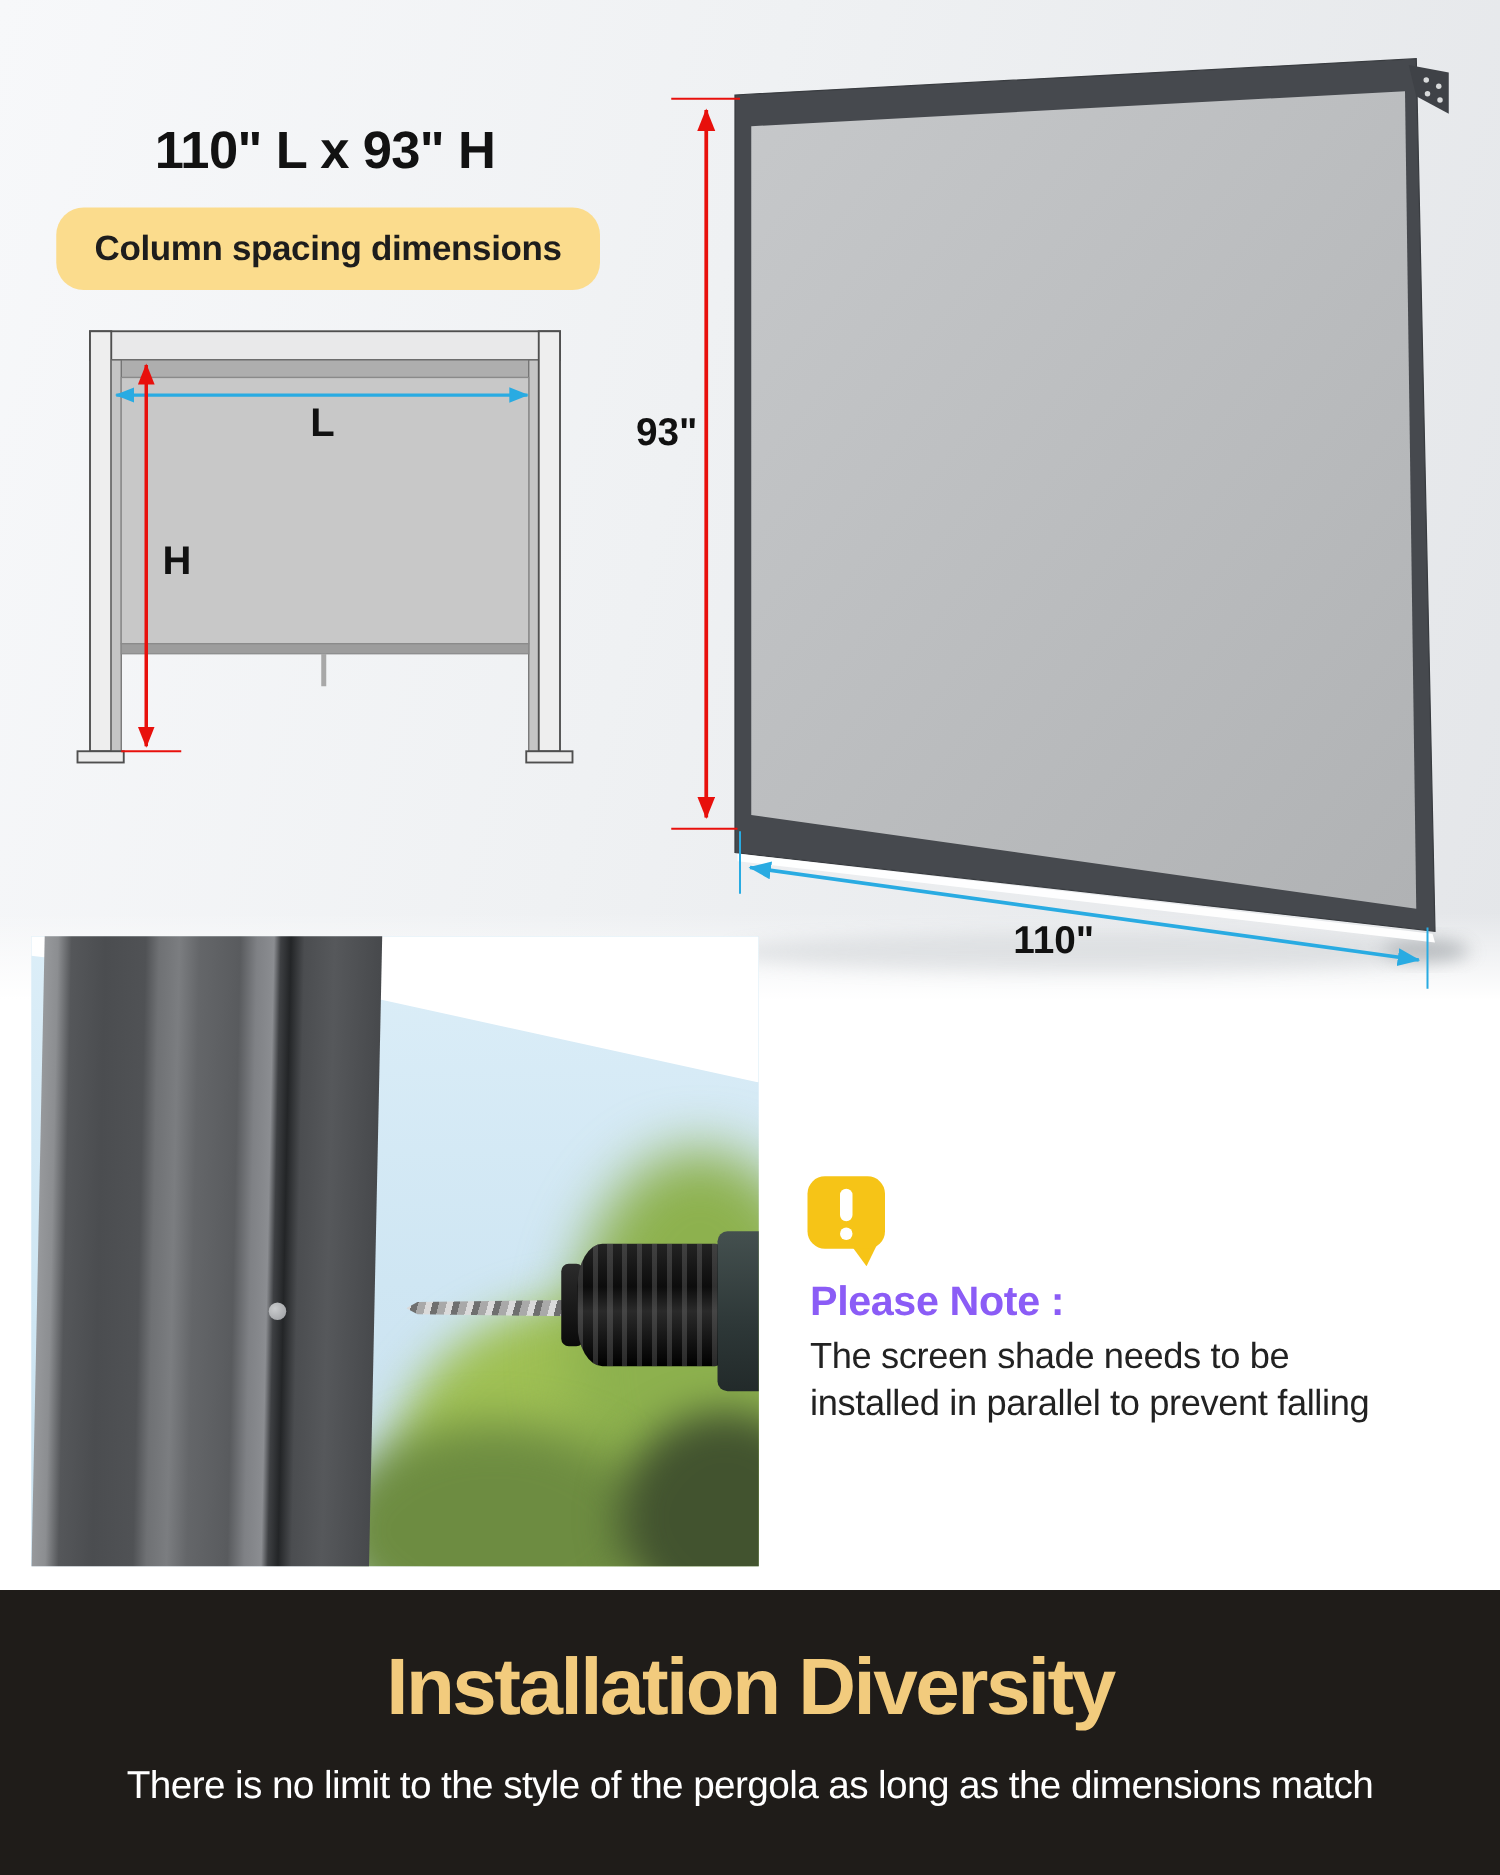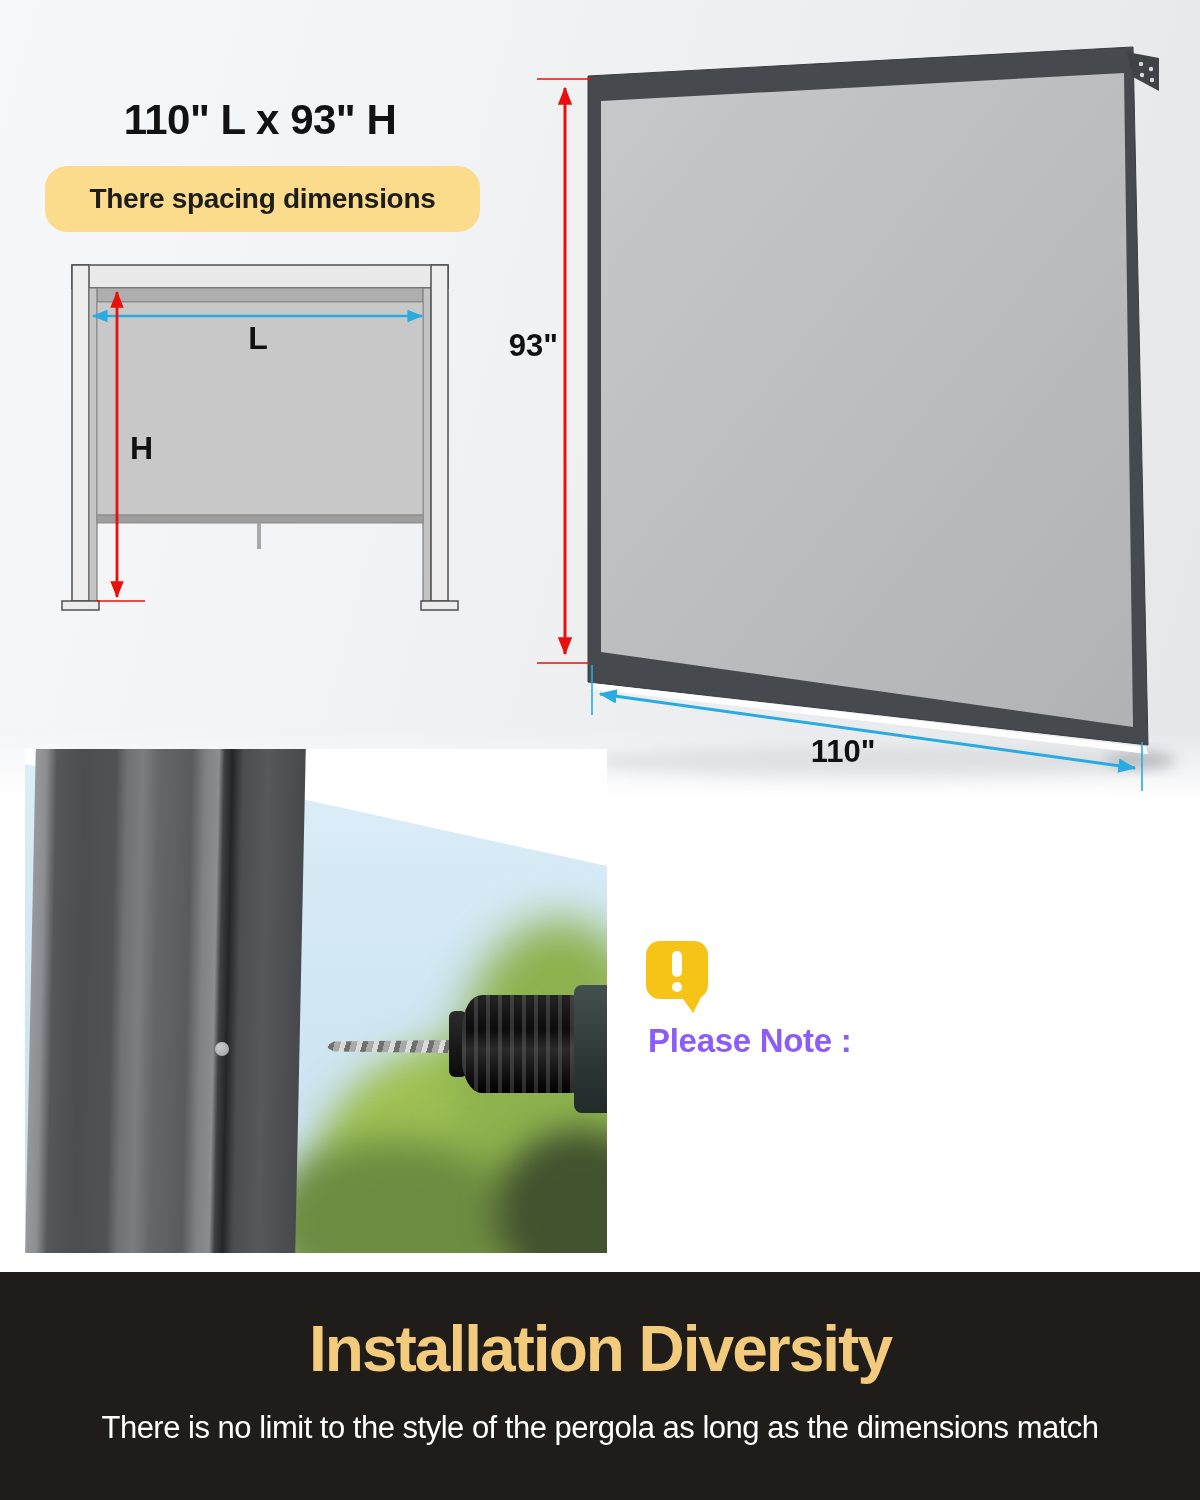--- a/index.html
+++ b/index.html
@@ -120,21 +120,21 @@
 </head>
 <body>
 
 <div class="page">
 
   <div class="top-section"></div>
 
   <h1 class="spec-title">110" L x 93" H</h1>
 
   <div class="badge">
-    <span>There spacing dimensions</span>
+    <span>Column spacing dimensions</span>
   </div>
 
   <svg class="diagram" width="410" height="365" viewBox="0 0 410 365">
     <defs>
       <marker id="mblue" markerWidth="7" markerHeight="6" refX="5.6" refY="2.4" orient="auto-start-reverse" markerUnits="strokeWidth">
         <path d="M0,0 L6,2.4 L0,4.8 Z" fill="#29ABE2"></path>
       </marker>
       <marker id="mred" markerWidth="7" markerHeight="6" refX="5.6" refY="2.4" orient="auto-start-reverse" markerUnits="strokeWidth">
         <path d="M0,0 L6,2.4 L0,4.8 Z" fill="#E8100C"></path>
       </marker>
@@ -214,20 +214,20 @@
   </div>
 
   <div class="note-icon">
     <div class="note-tail"></div>
     <div class="note-bubble">
       <div class="bar"></div>
       <div class="dot"></div>
     </div>
   </div>
   <h2 class="note-heading">Please Note :</h2>
-  <p class="note-body"><br></p>
+  <p class="note-body"><span>The screen shade needs to be</span><br><span>installed in parallel to prevent falling</span></p>
 
   <div class="footer-band">
     <div class="footer-title">Installation Diversity</div>
     <div class="footer-subtitle">There is no limit to the style of the pergola as long as the dimensions match</div>
   </div>
 
 </div>
 
 </body></html>

